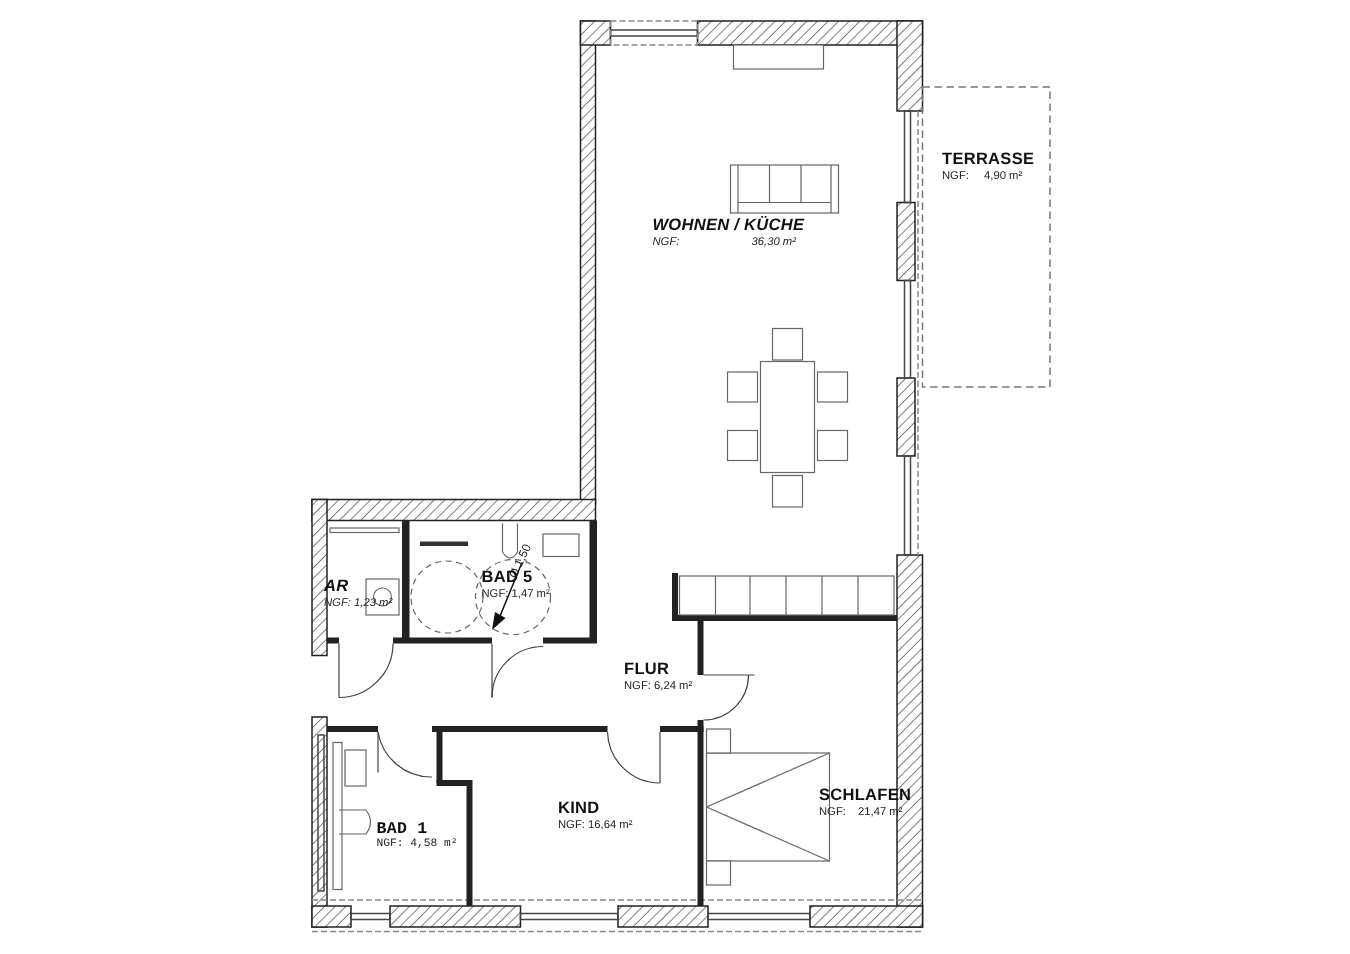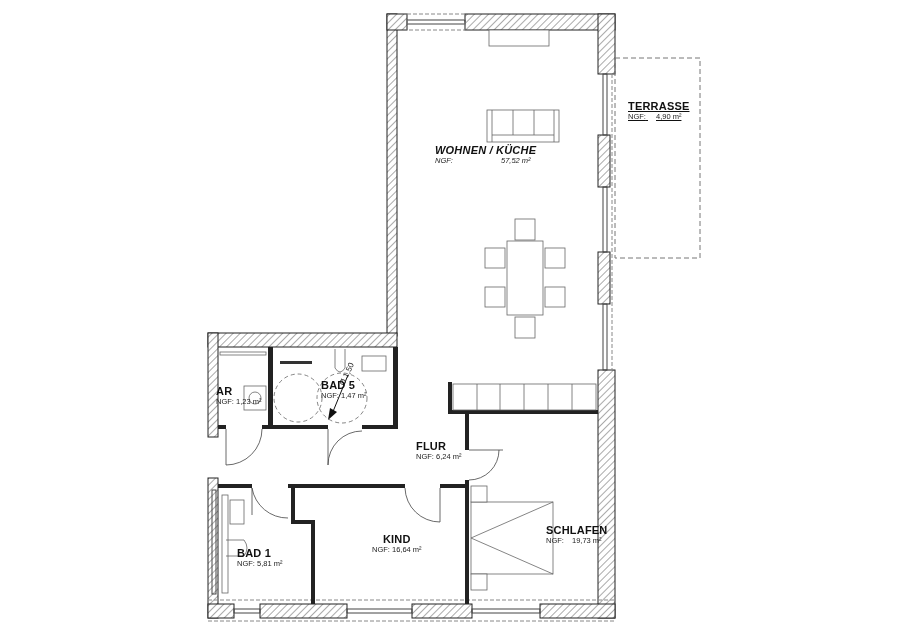--- a/index.html
+++ b/index.html
@@ -171,33 +171,33 @@
     <line x1="348" y1="375" x2="332" y2="414" stroke="#111" stroke-width="1"></line>
     <polygon points="328,420 330,408 337,412" fill="#111"></polygon>
     <text x="344" y="386" font-size="8" font-family="Liberation Sans, sans-serif" fill="#222" transform="rotate(-65 344 386)">Ø 1,50</text>
   </g>
 </svg>
 
 <div class="lbl" style="left:435px;top:144px;font-style:italic;">
   <div class="room-name">WOHNEN / KÜCHE</div>
   <div class="room-area">
     <span>NGF:</span>
-    <span style="margin-left:46px">57,52 m²</span>
-  </div>
-</div>
-
-<div class="lbl" style="left:628px;top:100px;text-decoration:underline;">
+    <span style="margin-left:46px">36,30 m²</span>
+  </div>
+</div>
+
+<div class="lbl" style="left:628px;top:100px;">
   <div class="room-name">TERRASSE</div>
   <div class="room-area">
     <span>NGF:</span>
     <span style="margin-left:8px">4,90 m²</span>
   </div>
 </div>
 
-<div class="lbl" style="left:216px;top:385px;">
+<div class="lbl" style="left:216px;top:385px;font-style:italic;">
   <div class="room-name">AR</div>
   <div class="room-area">
     <span>NGF:</span>
     <span>1,23 m²</span>
   </div>
 </div>
 
 <div class="lbl" style="left:321px;top:379px;">
   <div class="room-name">BAD 5</div>
   <div class="room-area">
@@ -207,35 +207,35 @@
 </div>
 
 <div class="lbl" style="left:416px;top:440px;">
   <div class="room-name">FLUR</div>
   <div class="room-area">
     <span>NGF:</span>
     <span>6,24 m²</span>
   </div>
 </div>
 
-<div class="lbl" style="left:237px;top:547px;">
+<div class="lbl" style="left:251px;top:547px;font-family:Liberation Mono, monospace;">
   <div class="room-name">BAD 1</div>
   <div class="room-area">
     <span>NGF:</span>
-    <span>5,81 m²</span>
-  </div>
-</div>
-
-<div class="lbl" style="left:372px;top:533px;text-align:center;">
+    <span>4,58 m²</span>
+  </div>
+</div>
+
+<div class="lbl" style="left:372px;top:533px;">
   <div class="room-name">KIND</div>
   <div class="room-area">
     <span>NGF:</span>
     <span>16,64 m²</span>
   </div>
 </div>
 
 <div class="lbl" style="left:546px;top:524px;">
   <div class="room-name">SCHLAFEN</div>
   <div class="room-area">
     <span>NGF:</span>
-    <span style="margin-left:6px">19,73 m²</span>
+    <span style="margin-left:6px">21,47 m²</span>
   </div>
 </div>
 
 </body></html>

